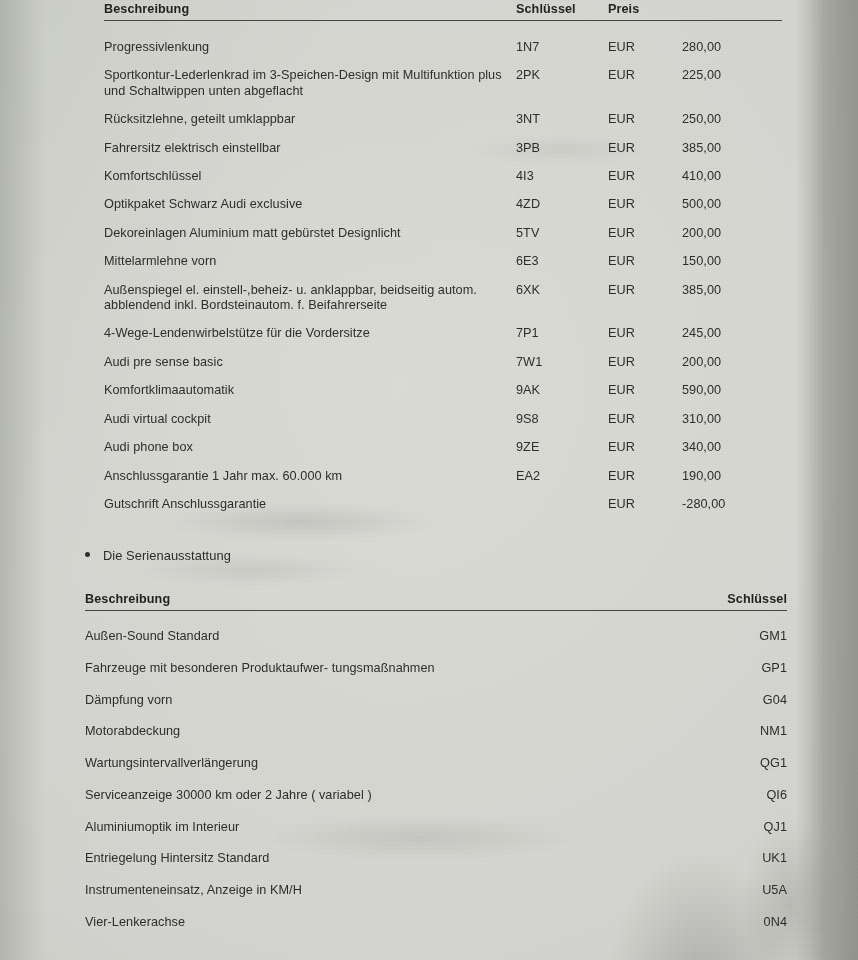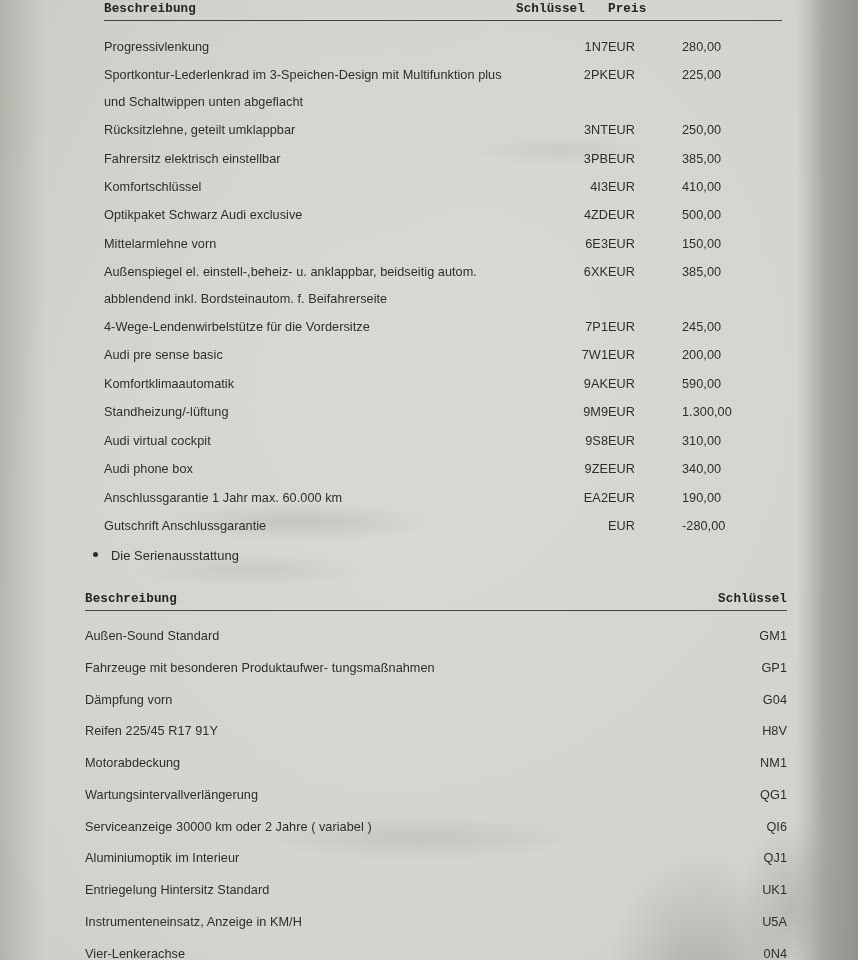--- a/index.html
+++ b/index.html
@@ -96,62 +96,61 @@
   }
 
   th {
     font-size: 12.6px;
     font-weight: bold;
     text-align: left;
     padding: 0 0 4px 0;
     border-bottom: 1.4px solid #44443f;
     letter-spacing: .1px;
     color: #232323;
-    font-family: Liberation Mono, monospace;
   }
   td {
     font-size: 12.7px;
     font-weight: normal;
     color: #2d2d2c;
     vertical-align: top;
     padding: 6.5px 0 6.5px 0;
     line-height: 15.4px;
     letter-spacing: .05px;
   }
 
   
   .t1-desc { width: 412px; }
   .t1-key  { width: 92px; }
   .t1-cur  { width: 74px; }
   .t1-price{ width: 100px; }
 
-  .t1-key  { text-align: right; }
+  .t1-key  { text-align: left; }
   .t1-cur  { text-align: left; }
   .t1-price{ text-align: left; }
 
   th.t1-key  { text-align: left; }
   th.t1-cur  { text-align: left; }
   th.t1-price{ text-align: right; border-bottom-color: #44443f; }
 
   
   .table1 tbody tr:first-child td { padding-top: 19px; }
 
   
   .t2-desc { width: 560px; text-align: left; }
   .t2-key  { width: 142px; text-align: right; }
   .table2 td { padding: 8.2px 0 8.2px 0; }
   .table2 tbody tr:first-child td { padding-top: 18px; }
 
   
-  .wrapline { display: block; margin-top: 11px; }
+  .wrapline { display: block; }
 
   
   .bullet-block {
     position: absolute;
-    left: 93px;
+    left: 85px;
     top: 548px;
     width: 400px;
     display: flex;
     align-items: baseline;
     gap: 13px;
   }
   .bullet-dot {
     width: 5px;
     height: 5px;
     border-radius: 50%;
@@ -219,20 +218,26 @@
               <td class="t1-cur">EUR</td>
               <td class="t1-price">410,00</td>
             </tr>
             <tr>
               <td class="t1-desc">Optikpaket Schwarz Audi exclusive</td>
               <td class="t1-key">4ZD</td>
               <td class="t1-cur">EUR</td>
               <td class="t1-price">500,00</td>
             </tr>
             <tr>
+              <td class="t1-desc">Dekoreinlagen Aluminium matt gebürstet Designlicht</td>
+              <td class="t1-key">5TV</td>
+              <td class="t1-cur">EUR</td>
+              <td class="t1-price">200,00</td>
+            </tr>
+            <tr>
               <td class="t1-desc">Mittelarmlehne vorn</td>
               <td class="t1-key">6E3</td>
               <td class="t1-cur">EUR</td>
               <td class="t1-price">150,00</td>
             </tr>
             <tr>
               <td class="t1-desc">Außenspiegel el. einstell-,beheiz- u. anklappbar, beidseitig autom.<span class="wrapline">abblendend inkl. Bordsteinautom. f. Beifahrerseite</span></td>
               <td class="t1-key">6XK</td>
               <td class="t1-cur">EUR</td>
               <td class="t1-price">385,00</td>
@@ -247,26 +252,20 @@
               <td class="t1-desc">Audi pre sense basic</td>
               <td class="t1-key">7W1</td>
               <td class="t1-cur">EUR</td>
               <td class="t1-price">200,00</td>
             </tr>
             <tr>
               <td class="t1-desc">Komfortklimaautomatik</td>
               <td class="t1-key">9AK</td>
               <td class="t1-cur">EUR</td>
               <td class="t1-price">590,00</td>
-            </tr>
-            <tr>
-              <td class="t1-desc">Standheizung/-lüftung</td>
-              <td class="t1-key">9M9</td>
-              <td class="t1-cur">EUR</td>
-              <td class="t1-price">1.300,00</td>
             </tr>
             <tr>
               <td class="t1-desc">Audi virtual cockpit</td>
               <td class="t1-key">9S8</td>
               <td class="t1-cur">EUR</td>
               <td class="t1-price">310,00</td>
             </tr>
             <tr>
               <td class="t1-desc">Audi phone box</td>
               <td class="t1-key">9ZE</td>
@@ -309,24 +308,20 @@
             </tr>
             <tr>
               <td class="t2-desc">Fahrzeuge mit besonderen Produktaufwer- tungsmaßnahmen</td>
               <td class="t2-key">GP1</td>
             </tr>
             <tr>
               <td class="t2-desc">Dämpfung vorn</td>
               <td class="t2-key">G04</td>
             </tr>
             <tr>
-              <td class="t2-desc">Reifen 225/45 R17 91Y</td>
-              <td class="t2-key">H8V</td>
-            </tr>
-            <tr>
               <td class="t2-desc">Motorabdeckung</td>
               <td class="t2-key">NM1</td>
             </tr>
             <tr>
               <td class="t2-desc">Wartungsintervallverlängerung</td>
               <td class="t2-key">QG1</td>
             </tr>
             <tr>
               <td class="t2-desc">Serviceanzeige 30000 km oder 2 Jahre ( variabel )</td>
               <td class="t2-key">QI6</td>

